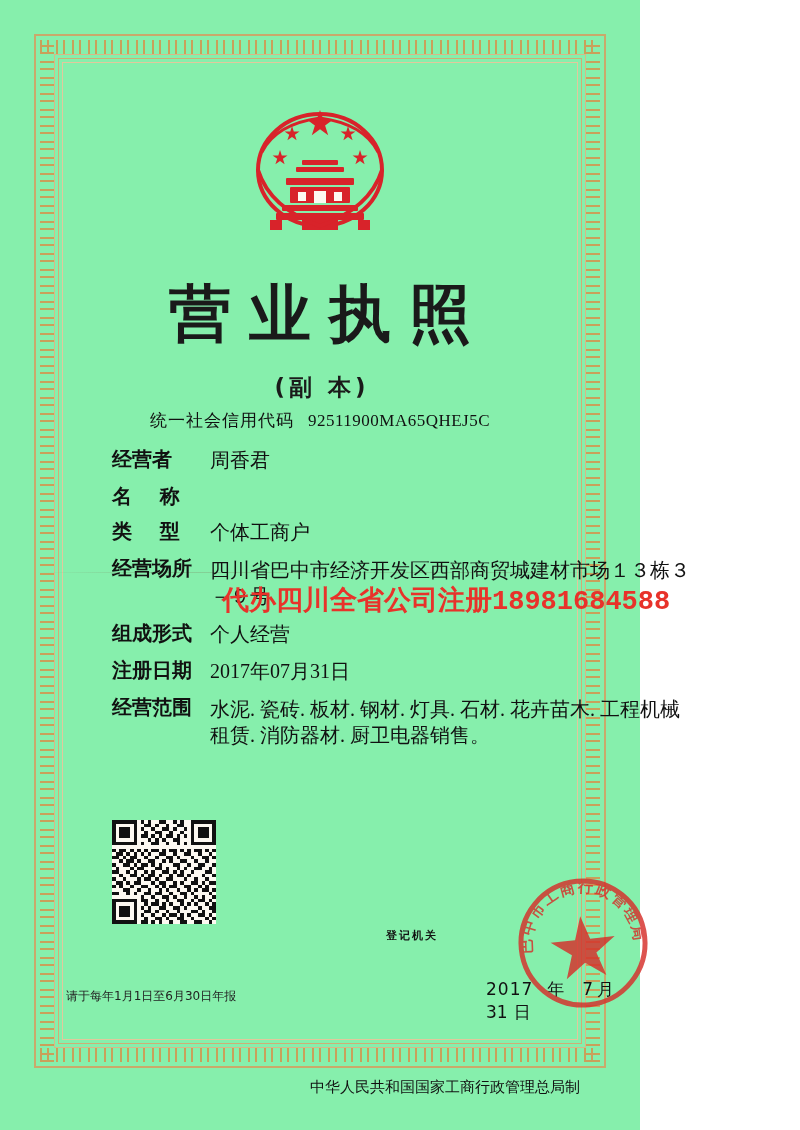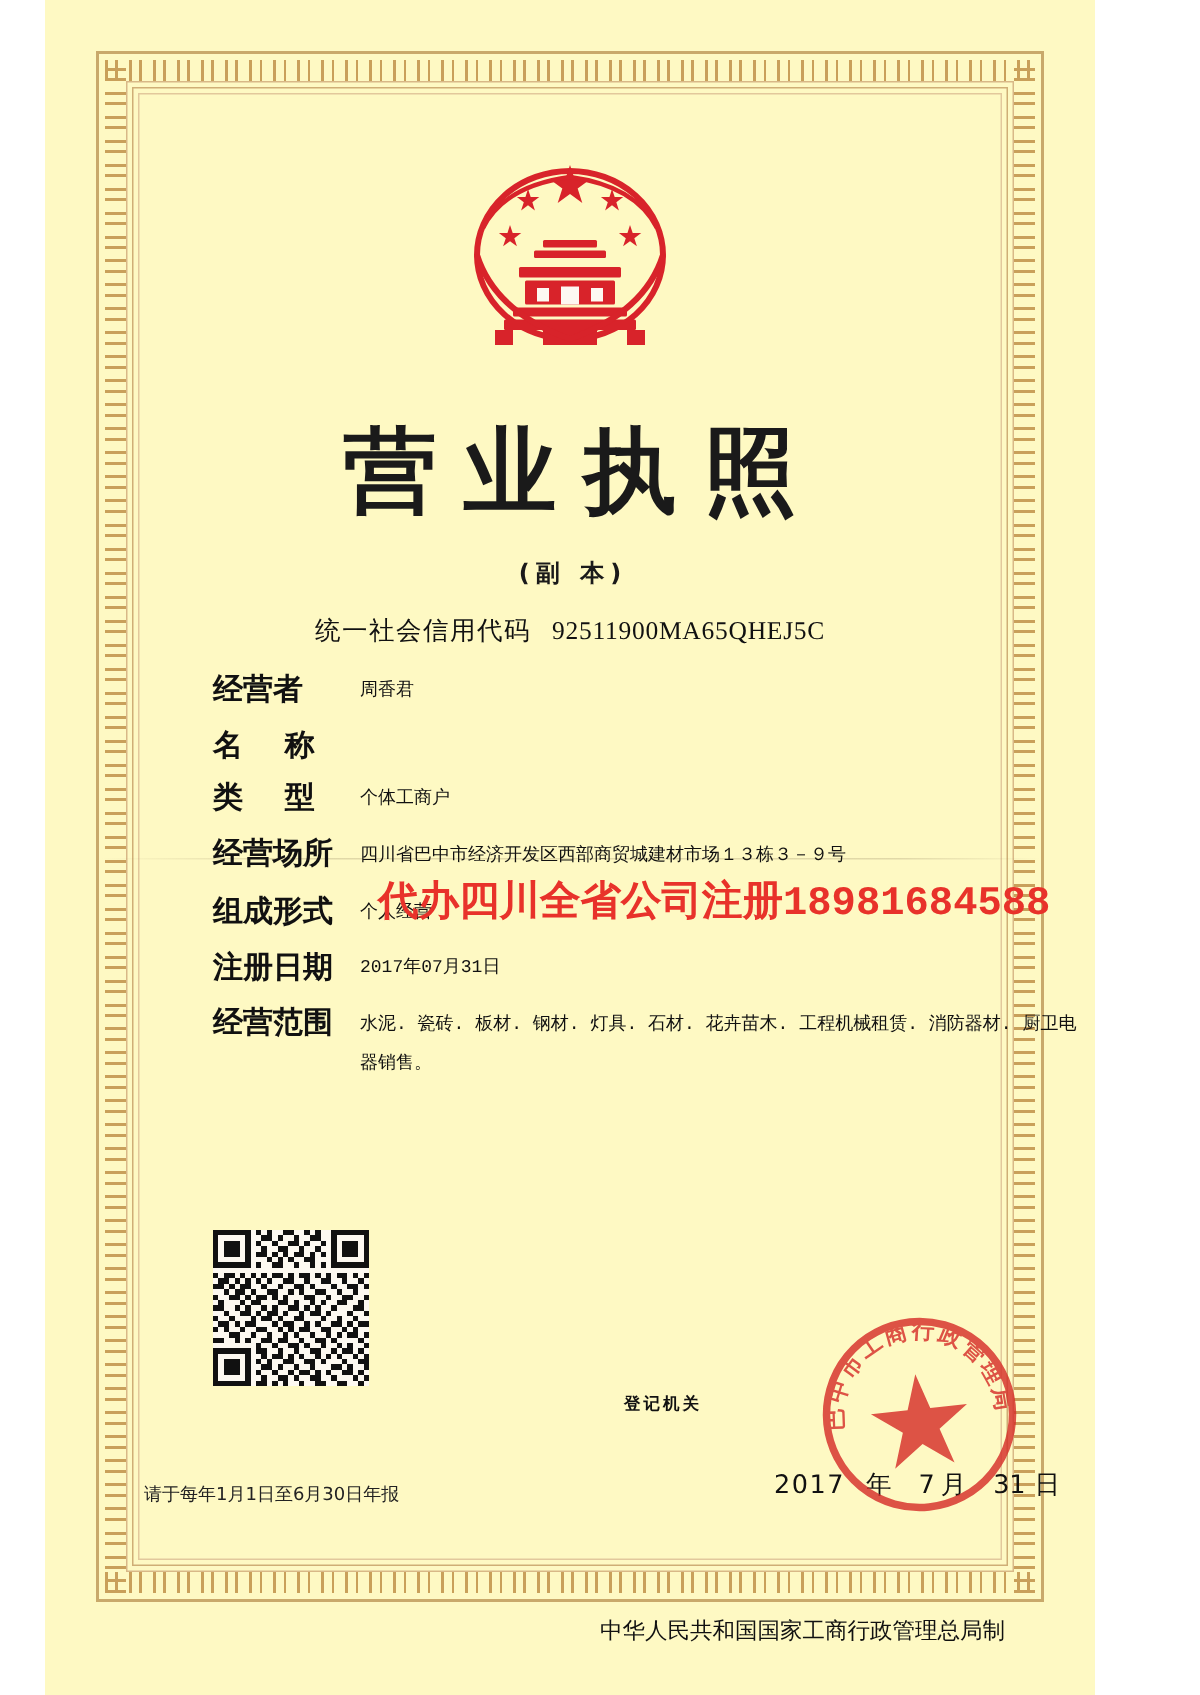--- a/index.html
+++ b/index.html
@@ -8,25 +8,24 @@
     background: #ffffff;
   }
   body {
     width: 800px;
     height: 1130px;
     font-family: "Liberation Sans", sans-serif;
     overflow: hidden;
   }
   .page {
     position: relative;
-    width: 700px;
+    width: 640px;
     height: 1130px;
-    background: #fef9c3;
+    background: #86efac;
     box-sizing: border-box;
-    margin-left: 30px;
   }
   
   .frame-outer {
     position: absolute;
     left: 34px;
     top: 34px;
     right: 34px;
     bottom: 62px;
     border: 2px solid #c9a96b;
     box-sizing: border-box;
@@ -99,21 +98,21 @@
     color: #1a1a1a;
     text-indent: 18px;
   }
   .subtitle {
     position: absolute;
     left: 0;
     right: 0;
     top: 372px;
     text-align: center;
     font-family: "DejaVu Sans", sans-serif;
-    font-size: 16px;
+    font-size: 23px;
     font-weight: bold;
     letter-spacing: 4px;
     color: #1a1a1a;
     text-indent: 4px;
   }
   .credit-code {
     position: absolute;
     left: 0;
     right: 0;
     top: 409px;
@@ -147,22 +146,22 @@
     flex: 0 0 92px;
     font-family: "DejaVu Sans", sans-serif;
     font-size: 20px;
     font-weight: bold;
     color: #111;
     white-space: pre;
     line-height: 22px;
   }
   .row .val {
     flex: 1;
-    font-family: Liberation Mono, monospace;
-    font-size: 12px;
+    font-family: Liberation Serif, serif;
+    font-size: 20px;
     color: #111;
     line-height: 24px;
     padding-left: 6px;
   }
   .row.tall .val { line-height: 26px; }
 
   
   .qr {
     position: absolute;
     left: 112px;

